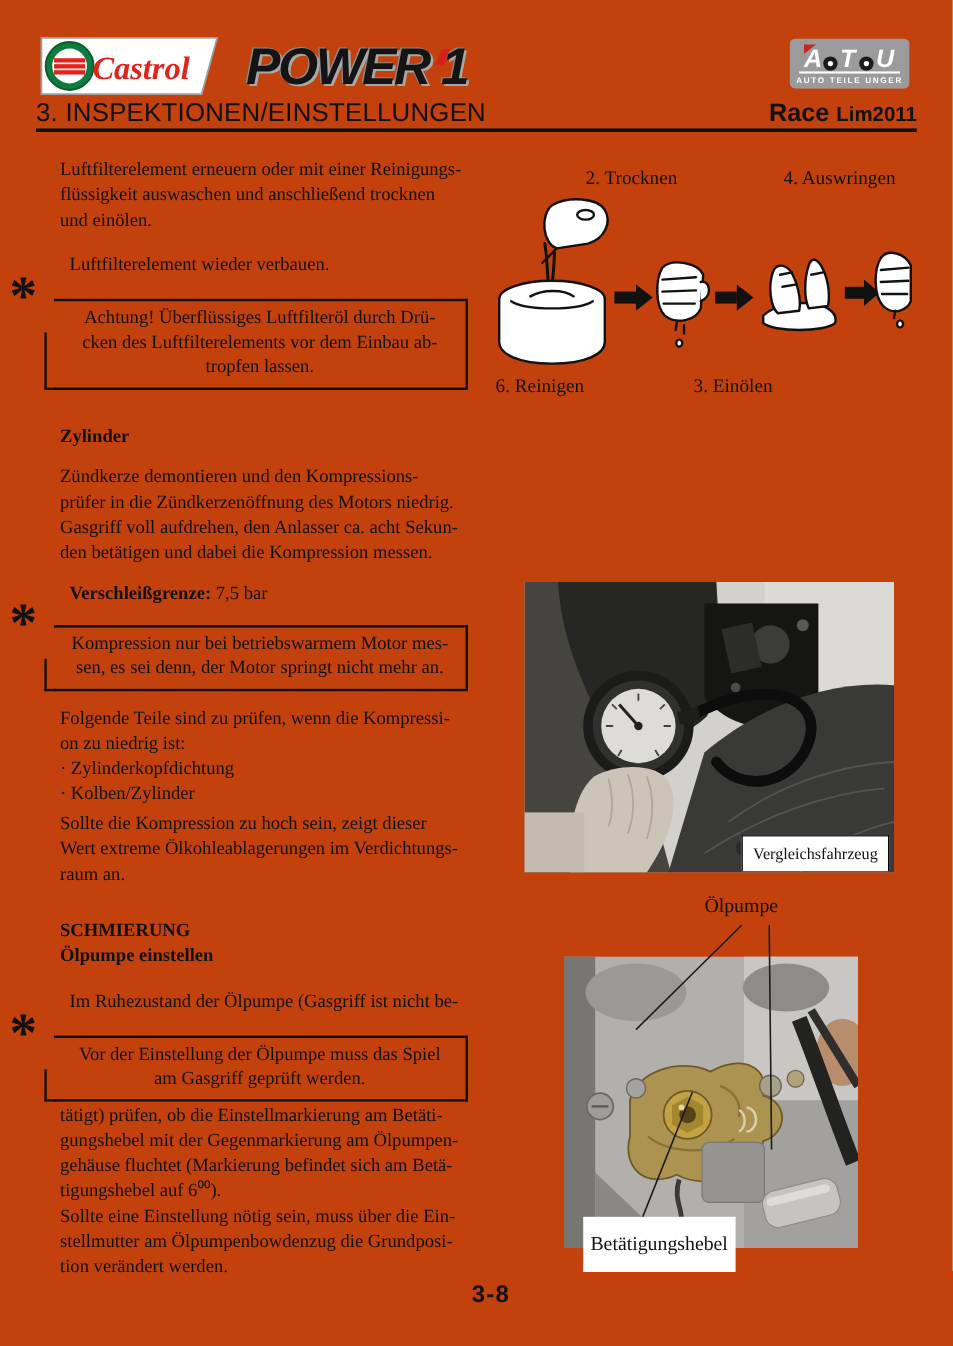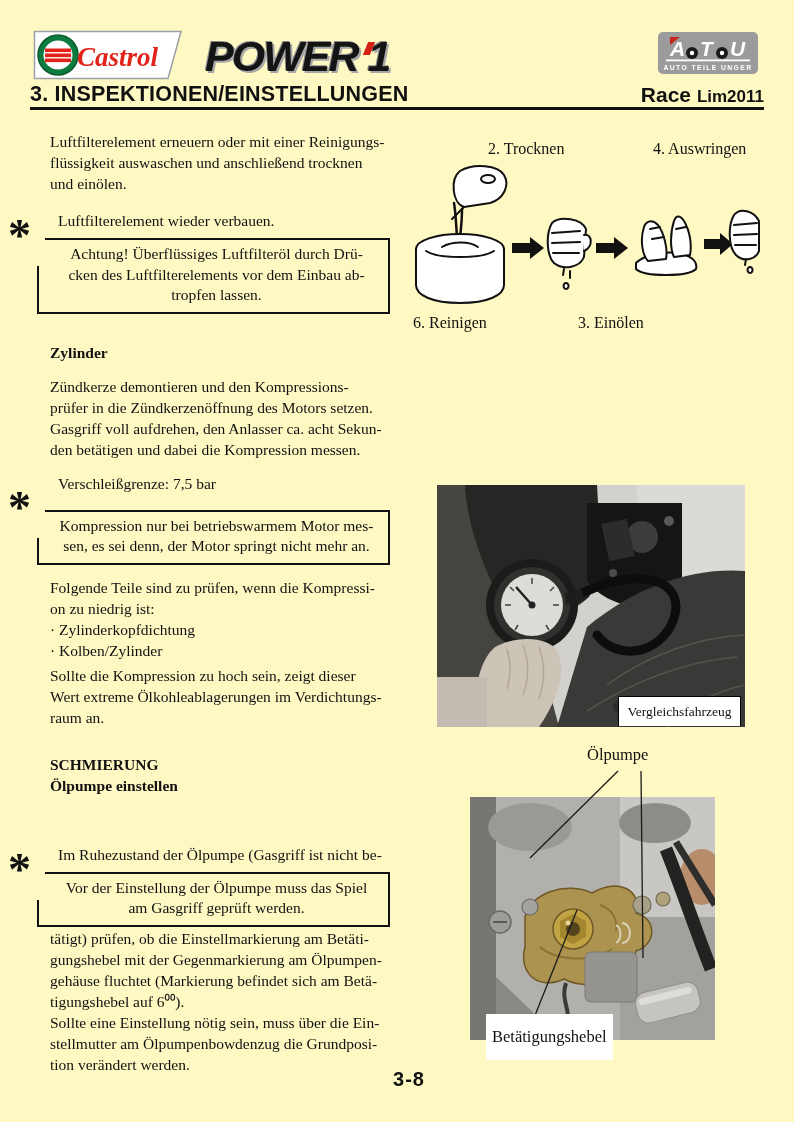--- a/index.html
+++ b/index.html
@@ -1,38 +1,38 @@
 <!DOCTYPE html>
 <html><head>
 <meta charset="utf-8">
 <style>
   html,body{margin:0;padding:0;background:#e8e8e8;}
-  .page{position:relative;width:794px;height:1122px;background:#fef9c3;margin:0 auto;
+  .page{position:relative;width:794px;height:1122px;background:#c2410c;margin:0 auto;
         overflow:hidden;color:#111;font-family:"Liberation Serif",serif;}
   
   .castrol-logo{position:absolute;left:33px;top:30px;width:150px;height:50px;}
   .power1{position:absolute;left:205px;top:32px;font-family:"Liberation Sans",sans-serif;
           font-weight:700;font-style:italic;font-size:43px;letter-spacing:-2px;color:#141414;
           text-shadow:2px 2px 0 #a7a7a7, -1px -1px 0 #8c8c8c;}
   .power1 .red-tick{display:inline-block;width:7px;height:13px;background:#d42015;
           transform:skewX(-22deg) translateY(-16px);margin:0 1px 0 2px;}
   .atu-logo{position:absolute;left:658px;top:32px;width:100px;height:42px;}
   .section-title{position:absolute;left:30px;top:82px;font-family:"Liberation Sans",sans-serif;
-          font-weight:700;font-size:21.5px;letter-spacing:.2px;}
+          font-weight:400;font-size:21.5px;letter-spacing:.2px;}
   .model{position:absolute;right:30px;top:83px;font-family:"Liberation Sans",sans-serif;
           font-weight:700;font-size:21px;}
   .model .code{font-size:17px;}
   .title-rule{position:absolute;left:30px;top:107px;width:734px;height:3px;background:#111;}
   
   .leftcol{position:absolute;left:50px;top:131px;width:362px;font-size:15.5px;line-height:21px;}
   .para{white-space:pre-line;margin:0;}
   .lead{margin:12px 0 0 8px;white-space:pre-line;}
-  .b{font-weight:400;}
+  .b{font-weight:700;}
   .h-serif{font-weight:700;margin:24px 0 0 0;}
-  .note-box{position:relative;margin:7px 22px 0 -5px;border:2.5px solid #111;border-left:none;
+  .note-box{position:relative;margin:18px 22px 0 -5px;border:2.5px solid #111;border-left:none;
             padding:4px 10px 6px 10px;text-align:center;white-space:pre-line;line-height:20.5px;}
   .note-box::before{content:"*";position:absolute;left:-37px;top:-14px;font-size:46px;
             font-weight:700;font-family:"Liberation Serif",serif;color:#111;}
   .note-box::after{content:"";position:absolute;left:-8px;top:26px;bottom:-2.5px;width:8px;
             border-left:2.5px solid #111;border-bottom:2.5px solid #111;}
   .bullets{margin:0;white-space:pre-line;}
   .wear-line{margin:13px 0 0 8px;}
   
   .step-label{position:absolute;font-size:16px;color:#111;}
   .pictos{position:absolute;left:412px;top:163px;}
@@ -95,40 +95,40 @@
     <p class="para">Luftfilterelement erneuern oder mit einer Reinigungs-
 flüssigkeit auswaschen und anschließend trocknen
 und einölen.</p>
     <p class="lead" style="margin-top:16px">Luftfilterelement wieder verbauen.</p>
     <div class="note-box">Achtung! Überflüssiges Luftfilteröl durch Drü-
 cken des Luftfilterelements vor dem Einbau ab-
 tropfen lassen.</div>
 
     <p class="h-serif" style="margin-top:28px">Zylinder</p>
     <p class="para" style="margin-top:13px">Zündkerze demontieren und den Kompressions-
-prüfer in die Zündkerzenöffnung des Motors setzen.
+prüfer in die Zündkerzenöffnung des Motors niedrig.
 Gasgriff voll aufdrehen, den Anlasser ca. acht Sekun-
 den betätigen und dabei die Kompression messen.</p>
     <p class="wear-line"><span class="b">Verschleißgrenze:</span><span> 7,5 bar</span></p>
 
     <div class="note-box" style="margin-top:16px">Kompression nur bei betriebswarmem Motor mes-
 sen, es sei denn, der Motor springt nicht mehr an.</div>
 
     <p class="para" style="margin-top:12px">Folgende Teile sind zu prüfen, wenn die Kompressi-
 on zu niedrig ist:</p>
     <p class="bullets">· Zylinderkopfdichtung
 · Kolben/Zylinder</p>
     <p class="para" style="margin-top:4px">Sollte die Kompression zu hoch sein, zeigt dieser
 Wert extreme Ölkohleablagerungen im Verdichtungs-
 raum an.</p>
 
     <p class="h-serif" style="margin-top:26px">SCHMIERUNG</p>
     <p class="h-serif" style="margin-top:0">Ölpumpe einstellen</p>
 
-    <p class="lead" style="margin-top:48px">Im Ruhezustand der Ölpumpe (Gasgriff ist nicht be-</p>
+    <p class="lead" style="margin-top:17px">Im Ruhezustand der Ölpumpe (Gasgriff ist nicht be-</p>
     <div class="note-box">Vor der Einstellung der Ölpumpe muss das Spiel
 am Gasgriff geprüft werden.</div>
     <p class="para" style="margin-top:1px">tätigt) prüfen, ob die Einstellmarkierung am Betäti-
 gungshebel mit der Gegenmarkierung am Ölpumpen-
 gehäuse fluchtet (Markierung befindet sich am Betä-
 tigungshebel auf 6⁰⁰).
 Sollte eine Einstellung nötig sein, muss über die Ein-
 stellmutter am Ölpumpenbowdenzug die Grundposi-
 tion verändert werden.</p>
   </div>

